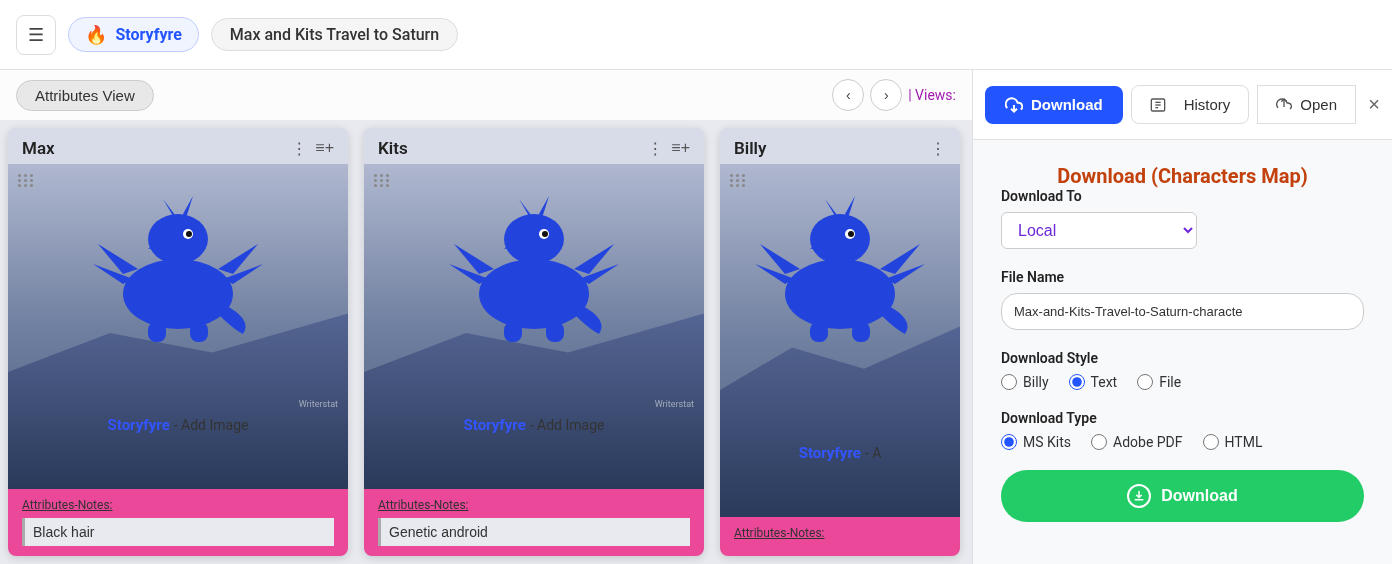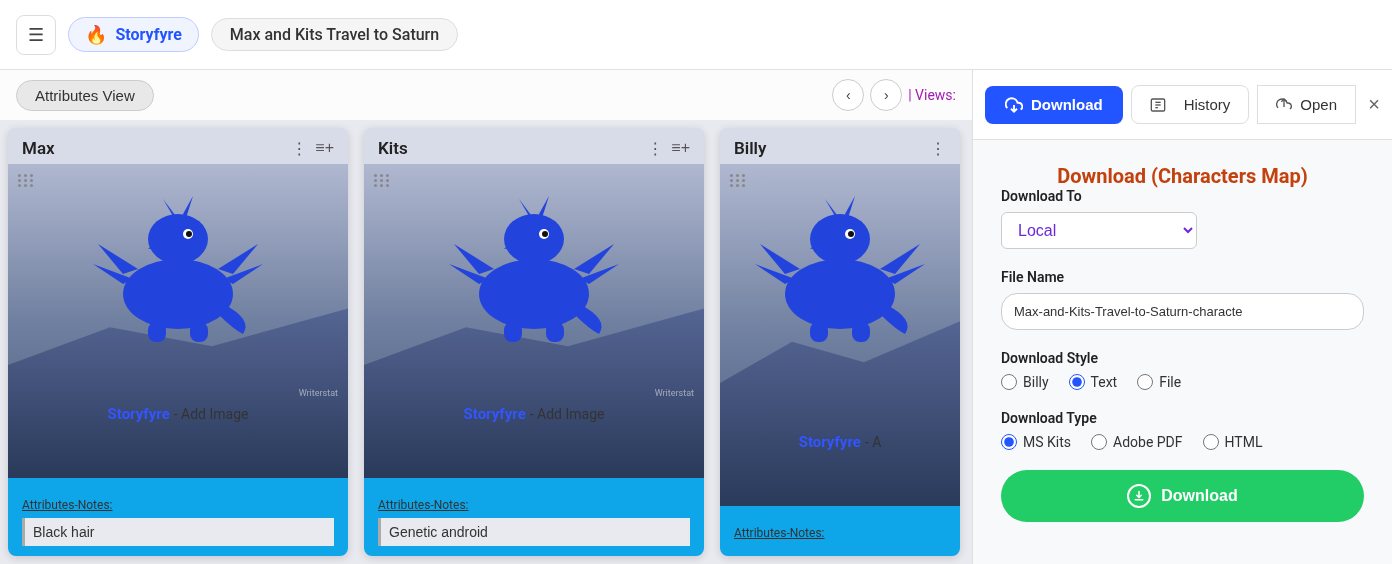--- a/index.html
+++ b/index.html
@@ -185,22 +185,22 @@
     .dragon-svg {
       position: absolute;
       top: 10px;
       left: 50%;
       transform: translateX(-50%);
       width: 200px;
       height: 170px;
     }
 
     .card-footer {
-      background: #0ea5e9;
-      padding: 20px 14px 10px;
+      background: #ec4899;
+      padding: 9px 14px 10px;
     }
     .attributes-notes-label {
       font-size: 12px;
       color: #333;
       text-decoration: underline;
       margin-bottom: 6px;
     }
     .card-note-input {
       width: 100%;
       background: #e8eaf0;

